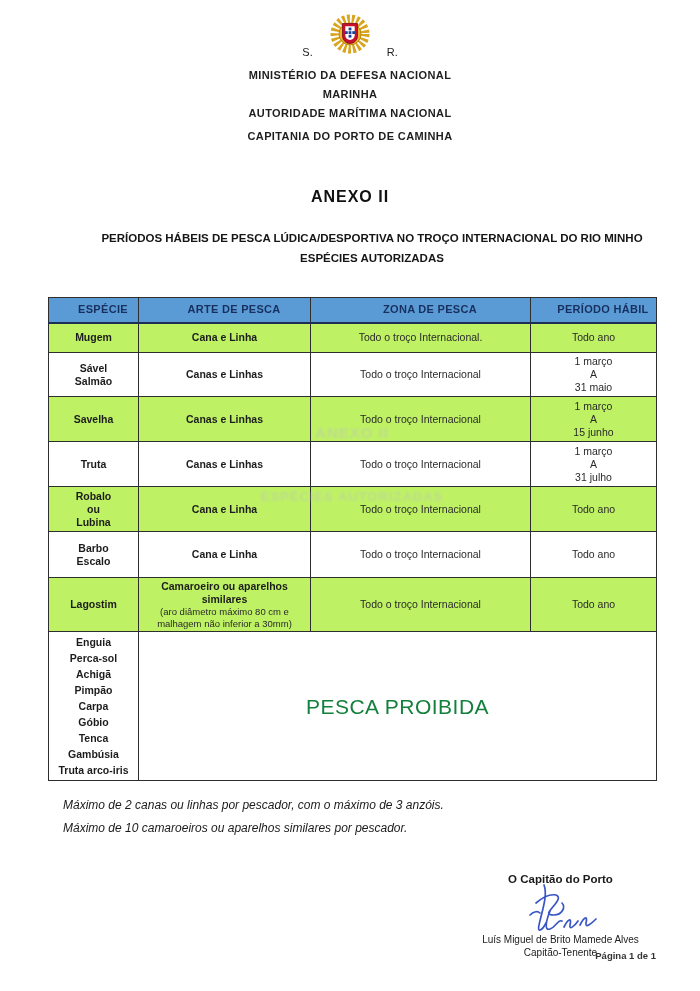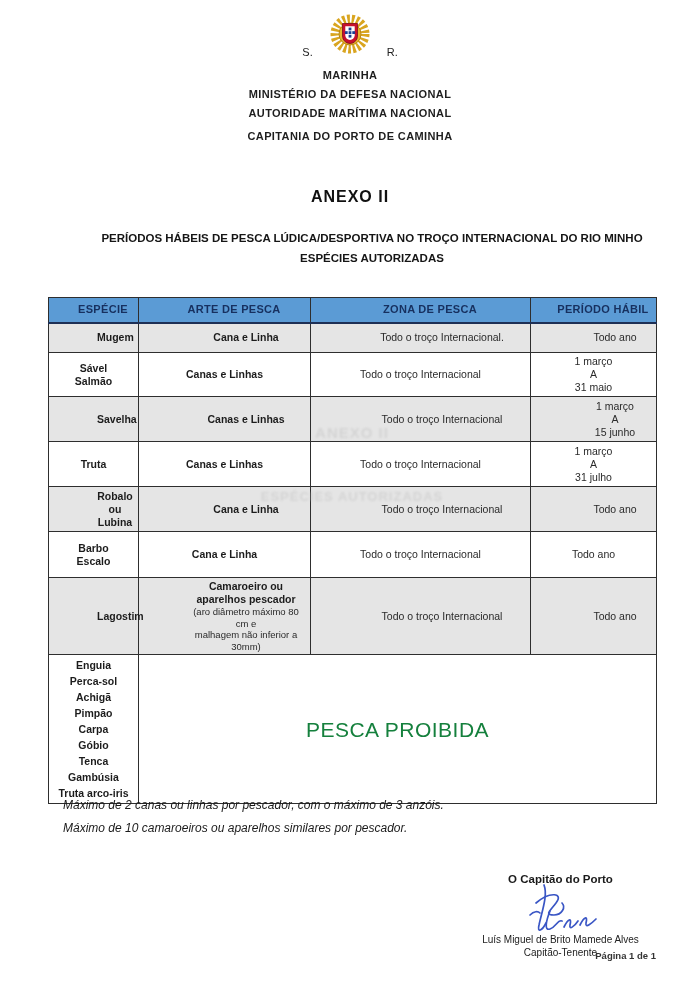--- a/index.html
+++ b/index.html
@@ -27,21 +27,21 @@
   .subtitle { position:absolute; top:228px; left:0; width:100%; text-align:center;
               font-weight:bold; font-size:11.5px; line-height:20px; color:#151515;padding-left:44px; }
 
   
   .table-wrap { position:absolute; top:297px; left:48px; }
   table { border-collapse:collapse; table-layout:fixed; width:608px; }
   th, td { border:1.5px solid #2e2e2e; text-align:center; vertical-align:middle;
            padding:2px 5px; font-size:10.5px; line-height:13px; }
   thead th { background:#5b9bd5; color:#17305f; font-size:11px; font-weight:bold;
              height:25px; letter-spacing:.3px; border-bottom:2px solid #1d2f55;padding-left:24px; }
-  tr.shaded td { background:#e5e5e5;padding-left:48px; }
+  tr.shaded td { background:#bef264; }
   td.especie { font-weight:bold; }
   td.arte { font-weight:bold; }
   td.zona, td.periodo { font-weight:normal; color:#2a2a2a; }
   .pre { white-space:pre-line; }
   .arte-note { display:block; font-weight:normal; font-size:9.5px; line-height:11.5px; color:#2a2a2a; }
   td.prohibited { color:#15803d; font-weight:normal; font-size:21px; letter-spacing:.5px; }
   td.species-list { font-weight:bold; line-height:16px; font-size:10.5px; }
 
   
   .watermark { position:absolute; left:48px; width:608px; text-align:center;
@@ -76,22 +76,22 @@
         <path d="M13.5 11.5 h15 v12.5 a7.5 7.5 0 0 1 -15 0 z" fill="#c8102e" stroke="#7e0c1e" stroke-width="0.8"></path>
         <path d="M16.3 14.3 h9.4 v9 a4.7 4.7 0 0 1 -9.4 0 z" fill="#ffffff"></path>
         <rect x="19.6" y="15.6" width="2.8" height="2.8" fill="#1b3f94"></rect>
         <rect x="15.9" y="19.2" width="2.8" height="2.8" fill="#1b3f94"></rect>
         <rect x="19.6" y="19.2" width="2.8" height="2.8" fill="#1b3f94"></rect>
         <rect x="23.3" y="19.2" width="2.8" height="2.8" fill="#1b3f94"></rect>
         <rect x="19.6" y="22.8" width="2.8" height="2.8" fill="#1b3f94"></rect>
       </svg>
       <span class="crest-initial">R.</span>
     </div>
+    <div class="hdr-line">MINISTÉRIO DA DEFESA NACIONAL</div>
     <div class="hdr-line">MARINHA</div>
-    <div class="hdr-line">MINISTÉRIO DA DEFESA NACIONAL</div>
     <div class="hdr-line">AUTORIDADE MARÍTIMA NACIONAL</div>
     <div class="hdr-line gap">CAPITANIA DO PORTO DE CAMINHA</div>
   </div>
 
   <div class="title">ANEXO II</div>
   <div class="subtitle">
     <div>PERÍODOS HÁBEIS DE PESCA LÚDICA/DESPORTIVA NO TROÇO INTERNACIONAL DO RIO MINHO</div>
     <div>ESPÉCIES AUTORIZADAS</div>
   </div>
 
@@ -153,21 +153,21 @@
         </tr>
         <tr style="height:46px">
           <td class="especie pre">Barbo
 Escalo</td>
           <td class="arte">Cana e Linha</td>
           <td class="zona">Todo o troço Internacional</td>
           <td class="periodo pre">Todo ano</td>
         </tr>
         <tr class="shaded" style="height:47px">
           <td class="especie pre">Lagostim</td>
-          <td class="arte"><span>Camaroeiro ou aparelhos pescador</span><span class="arte-note pre">(aro diâmetro máximo 80 cm e
+          <td class="arte"><span>Camaroeiro ou aparelhos similares</span><span class="arte-note pre">(aro diâmetro máximo 80 cm e
 malhagem não inferior a 30mm)</span></td>
           <td class="zona">Todo o troço Internacional</td>
           <td class="periodo pre">Todo ano</td>
         </tr>
         <tr style="height:145px">
           <td class="species-list pre">Enguia
 Perca-sol
 Achigã
 Pimpão
 Carpa

